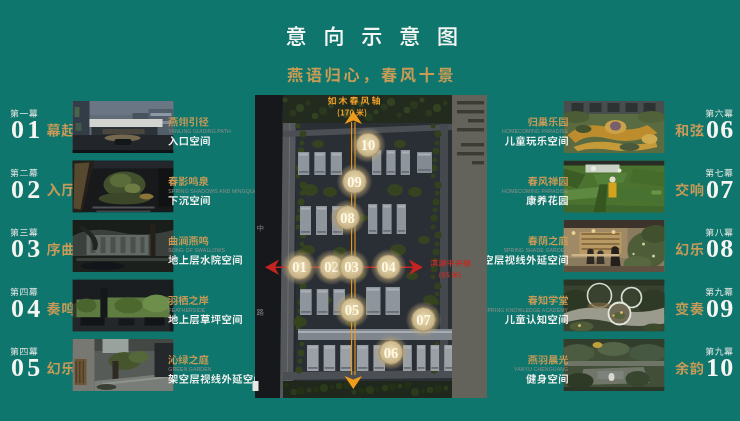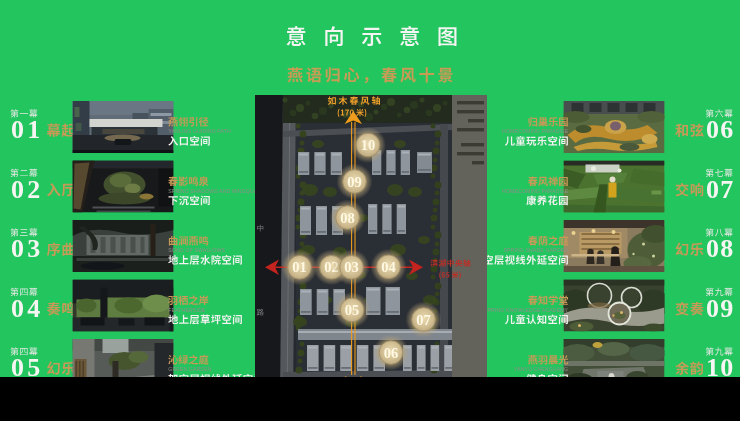--- a/index.html
+++ b/index.html
@@ -1,14 +1,14 @@
 <!DOCTYPE html>
 <html><head><meta charset="utf-8"><style>
 html,body{margin:0;padding:0;background:#000;}
-#stage{position:relative;width:740px;height:377px;background:#22c55e;overflow:hidden;}
+#stage{position:relative;width:740px;height:421px;background:#0f766e;overflow:hidden;}
 </style></head><body>
 
 <div id="stage">
 <svg width="740" height="421" viewBox="0 0 740 421">
 
 <g fill="#f4f4f2">
 <path d="M291.7 41.1H293.8V43.5Q293.8 43.9 294 44Q294.2 44.1 295 44.1Q295.2 44.1 295.6 44.1Q296 44.1 296.5 44.1Q297.1 44.1 297.5 44.1Q298 44.1 298.2 44.1Q298.6 44.1 298.8 44Q299 43.9 299.1 43.5Q299.2 43.1 299.3 42.2Q299.6 42.5 300.2 42.7Q300.7 42.9 301.1 42.9Q301 44.1 300.8 44.8Q300.5 45.4 299.9 45.7Q299.4 45.9 298.4 45.9Q298.3 45.9 297.9 45.9Q297.5 45.9 297 45.9Q296.6 45.9 296.1 45.9Q295.7 45.9 295.3 45.9Q294.9 45.9 294.8 45.9Q293.5 45.9 292.8 45.7Q292.2 45.5 291.9 45Q291.7 44.4 291.7 43.5ZM294 40.9 295.2 39.7Q295.8 39.9 296.5 40.3Q297.1 40.7 297.7 41.1Q298.3 41.4 298.6 41.8L297.3 43.1Q297 42.8 296.4 42.4Q295.8 42 295.2 41.6Q294.6 41.2 294 40.9ZM301 41.4 302.8 40.7Q303.3 41.2 303.8 41.9Q304.4 42.5 304.8 43.2Q305.2 43.9 305.5 44.4L303.6 45.3Q303.4 44.7 303 44.1Q302.6 43.4 302.1 42.7Q301.6 42 301 41.4ZM289.1 40.9 290.9 41.7Q290.4 42.7 289.8 43.7Q289.1 44.8 288.3 45.6L286.5 44.5Q287.3 43.8 288 42.8Q288.7 41.8 289.1 40.9ZM288 27.7H304.2V29.4H288ZM287 31.1H305.3V32.9H287ZM291 29.7 293 29.3Q293.3 29.8 293.5 30.3Q293.8 30.9 293.9 31.3L291.8 31.8Q291.7 31.4 291.5 30.8Q291.3 30.2 291 29.7ZM299.1 29.3 301.4 29.7Q301.1 30.4 300.7 30.9Q300.4 31.5 300.1 31.9L298.2 31.5Q298.5 31 298.7 30.4Q299 29.7 299.1 29.3ZM291.5 37.6V38.7H300.8V37.6ZM291.5 35.1V36.2H300.8V35.1ZM289.4 33.7H303V40.1H289.4ZM294.6 26.6 296.8 26.1Q297.1 26.6 297.4 27.3Q297.6 28 297.8 28.4L295.5 28.9Q295.4 28.4 295.2 27.8Q294.9 27.1 294.6 26.6Z"></path>
 <path d="M325.3 30H341.3V32.1H327.5V46.1H325.3ZM340.5 30H342.7V43.5Q342.7 44.4 342.5 44.9Q342.2 45.5 341.6 45.7Q341 46 339.9 46.1Q338.9 46.1 337.5 46.1Q337.4 45.8 337.3 45.4Q337.2 45 337.1 44.6Q336.9 44.2 336.7 43.9Q337.4 43.9 338.1 44Q338.7 44 339.3 44Q339.8 43.9 340 43.9Q340.3 43.9 340.4 43.8Q340.5 43.7 340.5 43.5ZM332.3 26.3 335.1 26.8Q334.6 28 334 29.2Q333.4 30.4 332.9 31.3L330.8 30.8Q331.1 30.2 331.4 29.4Q331.7 28.6 331.9 27.8Q332.2 27 332.3 26.3ZM329.8 34.4H331.8V43.1H329.8ZM330.7 34.4H338.1V41.6H330.7V39.7H336.1V36.4H330.7Z"></path>
 <path d="M370.7 34.1H373.1V43.5Q373.1 44.4 372.8 45Q372.5 45.5 371.9 45.7Q371.2 46 370.2 46.1Q369.1 46.1 367.8 46.1Q367.7 45.6 367.5 44.9Q367.2 44.3 367 43.8Q367.6 43.8 368.3 43.8Q368.9 43.9 369.4 43.8Q369.9 43.8 370.1 43.8Q370.4 43.8 370.5 43.7Q370.7 43.7 370.7 43.4ZM365.7 36.9 368 37.5Q367.5 38.7 366.8 40Q366.1 41.2 365.4 42.3Q364.6 43.4 363.8 44.2Q363.6 44 363.2 43.7Q362.8 43.5 362.4 43.2Q362.1 43 361.8 42.9Q363 41.8 364 40.2Q365 38.6 365.7 36.9ZM375.5 37.7 377.6 36.8Q378.3 37.8 379 38.9Q379.8 40.1 380.3 41.2Q380.9 42.3 381.2 43.2L379 44.2Q378.7 43.3 378.2 42.2Q377.6 41.1 376.9 39.9Q376.2 38.7 375.5 37.7ZM364.3 27.8H379.3V30H364.3ZM362.4 32.9H381.2V35.1H362.4Z"></path>
 <path d="M405.2 41.1H407.3V43.5Q407.3 43.9 407.6 44Q407.8 44.1 408.5 44.1Q408.7 44.1 409.1 44.1Q409.6 44.1 410.1 44.1Q410.6 44.1 411.1 44.1Q411.5 44.1 411.8 44.1Q412.2 44.1 412.4 44Q412.6 43.9 412.7 43.5Q412.8 43.1 412.8 42.2Q413.2 42.5 413.7 42.7Q414.3 42.9 414.7 42.9Q414.6 44.1 414.3 44.8Q414 45.4 413.5 45.7Q412.9 45.9 412 45.9Q411.8 45.9 411.4 45.9Q411.1 45.9 410.6 45.9Q410.1 45.9 409.7 45.9Q409.2 45.9 408.8 45.9Q408.5 45.9 408.3 45.9Q407.1 45.9 406.4 45.7Q405.7 45.5 405.5 45Q405.2 44.4 405.2 43.5ZM407.5 40.9 408.8 39.7Q409.4 39.9 410 40.3Q410.7 40.7 411.2 41.1Q411.8 41.4 412.2 41.8L410.8 43.1Q410.5 42.8 409.9 42.4Q409.4 42 408.7 41.6Q408.1 41.2 407.5 40.9ZM414.6 41.4 416.3 40.7Q416.9 41.2 417.4 41.9Q417.9 42.5 418.3 43.2Q418.8 43.9 419 44.4L417.1 45.3Q416.9 44.7 416.5 44.1Q416.1 43.4 415.6 42.7Q415.1 42 414.6 41.4ZM402.6 40.9 404.5 41.7Q404 42.7 403.3 43.7Q402.7 44.8 401.9 45.6L400.1 44.5Q400.9 43.8 401.5 42.8Q402.2 41.8 402.6 40.9ZM401.5 27.7H417.8V29.4H401.5ZM400.5 31.1H418.9V32.9H400.5ZM404.6 29.7 406.6 29.3Q406.9 29.8 407.1 30.3Q407.3 30.9 407.4 31.3L405.3 31.8Q405.2 31.4 405 30.8Q404.8 30.2 404.6 29.7ZM412.7 29.3 415 29.7Q414.6 30.4 414.3 30.9Q414 31.5 413.7 31.9L411.8 31.5Q412 31 412.3 30.4Q412.5 29.7 412.7 29.3ZM405 37.6V38.7H414.3V37.6ZM405 35.1V36.2H414.3V35.1ZM402.9 33.7H416.5V40.1H402.9ZM408.2 26.6 410.3 26.1Q410.6 26.6 410.9 27.3Q411.2 28 411.3 28.4L409 28.9Q409 28.4 408.7 27.8Q408.5 27.1 408.2 26.6Z"></path>

